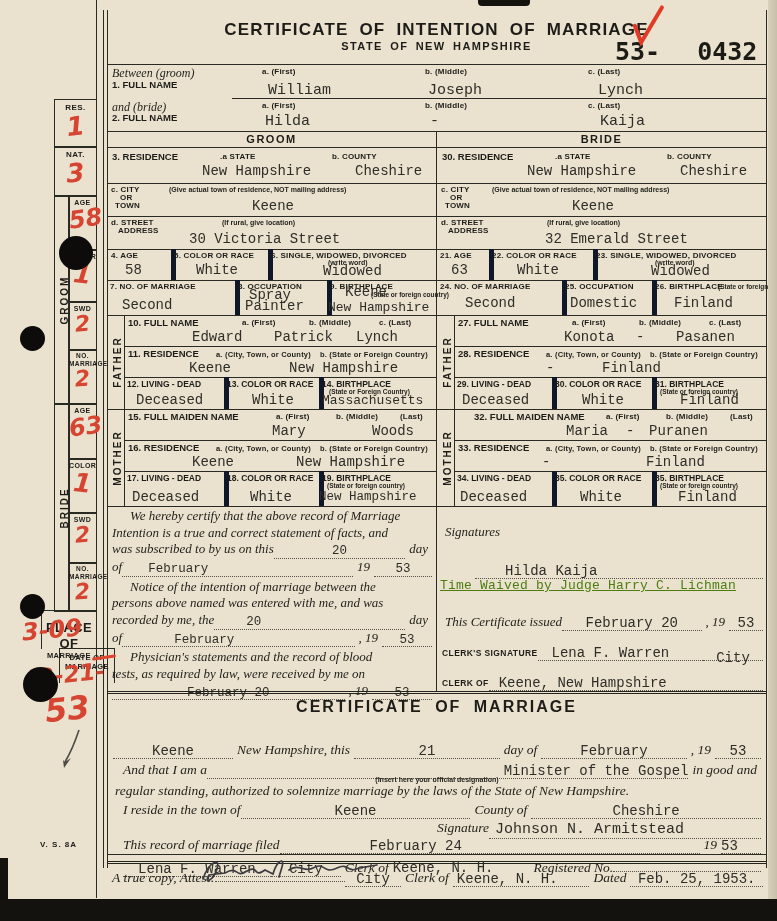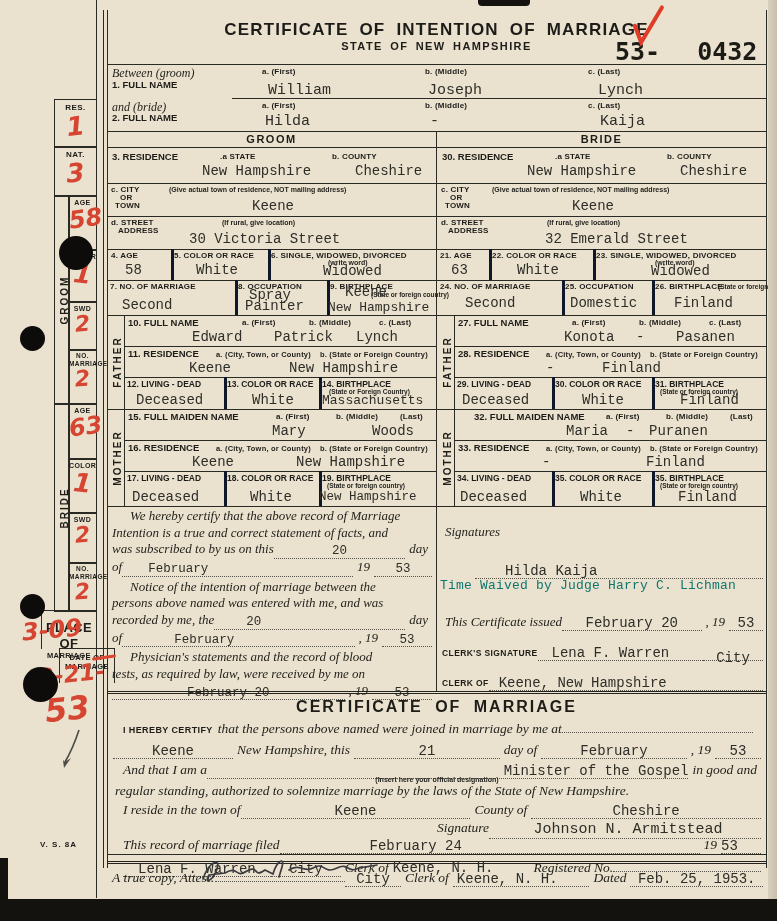--- a/index.html
+++ b/index.html
@@ -8,21 +8,21 @@
   .abs{position:absolute;}
   
   .lbl{font:700 8px/1.2 "Liberation Sans",sans-serif;color:#1d1c18;white-space:nowrap;letter-spacing:.2px;}
   .lbl-md{font:700 9.5px/1.2 "Liberation Sans",sans-serif;white-space:nowrap;}
   .hint{font:700 7px/1.1 "Liberation Sans",sans-serif;white-space:nowrap;color:#25241f;}
   .typed{font:400 14px/1.1 "Liberation Mono",monospace;color:#2e2d28;white-space:nowrap;}
   .typed.sm{font-size:12.5px;}
   .typed.lg{font-size:15px;}
   .ital{font:italic 400 13px/1.2 "Liberation Serif",serif;color:#1f1e19;white-space:nowrap;}
   .redhand{font:italic 700 26px/1 "DejaVu Sans",sans-serif;color:#d64531;white-space:nowrap;}
-  .redtyped{font:400 13px/1.2 "Liberation Mono",monospace;color:#0f766e;white-space:nowrap;letter-spacing:.2px;}
+  .redtyped{font:400 13px/1.2 "Liberation Mono",monospace;color:#4d7c0f;white-space:nowrap;letter-spacing:.2px;text-decoration:underline;}
   
   .hline{position:absolute;background:#2a2a24;height:1px;}
   .vline{position:absolute;background:#2a2a24;width:1px;}
   .box{position:absolute;border:1px solid #2a2a24;}
   
   .fline{position:absolute;display:flex;align-items:baseline;}
   .fill{flex:1;border-bottom:1px dotted #55524a;text-align:center;position:relative;min-width:14px;}
   .fill>.typed{display:inline-block;transform:translateY(1px);}
   .gap{margin:0 4px;}
   
@@ -32,21 +32,21 @@
   .pcol.b{left:329px;border-left:1px solid #2a2a24;}
   .prow{position:absolute;left:0;right:0;border-bottom:1px solid #2a2a24;}
   .p-hdr{top:0;height:15px;text-align:center;font:700 11px/15px "Liberation Sans",sans-serif;letter-spacing:1.5px;}
   .p-res{top:15px;height:36px;}
   .p-city{top:51px;height:33px;}
   .p-str{top:84px;height:33px;}
   .p-acs{top:117px;height:31px;}
   .p-mob{top:148px;height:35px;}
   .p-fa{top:183px;height:94px;}
   .p-mo{top:277px;height:97px;border-bottom:none;}
-  .cell{position:absolute;top:0;bottom:0;border-right:3px solid #0f172a;}
+  .cell{position:absolute;top:0;bottom:0;border-right:5px solid #0f172a;}
   .cell.last{border-right:none;}
   .strip{position:absolute;top:0;bottom:0;left:0;width:17px;border-right:1px solid #2a2a24;}
   .vert{position:absolute;left:1px;top:50%;transform:translateY(-50%) ;writing-mode:vertical-rl;text-orientation:mixed;}
   .vert span{display:inline-block;transform:rotate(180deg);font:700 10px "Liberation Sans",sans-serif;letter-spacing:2px;}
   .frows{position:absolute;left:17px;right:0;top:0;bottom:0;}
   .fr{position:absolute;left:0;right:0;border-bottom:1px solid #2a2a24;}
   .fr1{top:0;height:31px;}
   .fr2{top:31px;height:31px;}
   .fr3{top:62px;bottom:0;border-bottom:none;}
   
@@ -501,25 +501,20 @@
     <span class="fill" style="max-width:60px;"><span class="typed" style="position:relative;top:5px;">City</span></span>
   </div>
   <div class="fline" style="left:442px;top:672px;width:321px;">
     <span style="font:700 8.5px 'Liberation Sans',sans-serif;letter-spacing:.4px;">CLERK OF</span>
     <span class="fill" style="text-align:left;padding-left:10px;"><span class="typed">Keene, New Hampshire</span></span>
   </div>
 
   <div class="abs" style="left:107px;top:691px;width:659px;height:167px;border-top:3px double #24231e;border-bottom:3px double #24231e;">
     <div class="abs" style="left:0;top:4px;width:100%;text-align:center;font:700 16px 'Liberation Sans',sans-serif;letter-spacing:2px;word-spacing:6px;">CERTIFICATE OF MARRIAGE</div>
 
-    <div class="fline" style="left:16px;top:27px;width:630px;">
-      <span style="font:700 9px 'Liberation Sans',sans-serif;letter-spacing:.4px;margin-right:5px;">I HEREBY CERTIFY</span>
-      <span class="ital" style="font-size:13.5px;">that the persons above named were joined in marriage by me at</span>
-      <span class="fill"></span>
-    </div>
 
     <div class="fline" style="left:6px;top:46px;width:648px;">
       <span class="fill" style="max-width:120px;"><span class="typed">Keene</span></span>
       <span class="ital gap" style="font-size:13.5px;">New Hampshire, this</span>
       <span class="fill"><span class="typed">21</span></span>
       <span class="ital gap" style="font-size:13.5px;">day of</span>
       <span class="fill"><span class="typed">February</span></span>
       <span class="ital gap" style="font-size:13.5px;">, 19</span>
       <span class="fill" style="max-width:46px;"><span class="typed">53</span></span>
     </div>
@@ -535,21 +530,21 @@
 
     <div class="fline" style="left:16px;top:106px;width:638px;">
       <span class="ital" style="font-size:13.5px;">I reside in the town of</span>
       <span class="fill"><span class="typed">Keene</span></span>
       <span class="ital gap" style="font-size:13.5px;">County of</span>
       <span class="fill"><span class="typed">Cheshire</span></span>
     </div>
 
     <div class="fline" style="left:330px;top:124px;width:324px;">
       <span class="ital" style="font-size:13.5px;">Signature</span>
-      <span class="fill" style="text-align:center;padding-left:6px;"><span class="typed lg">Johnson N. Armitstead</span></span>
+      <span class="fill" style="text-align:left;padding-left:6px;"><span class="typed lg">Johnson N. Armitstead</span></span>
     </div>
 
     <div class="fline" style="left: 16px;top:141px;width:638px;">
       <span class="ital" style="font-size:13.5px;">This record of marriage filed</span>
       <span class="fill" style="flex:2;text-align:left;padding-left:90px;"><span class="typed">February 24</span></span>
       <span class="ital gap" style="font-size:13.5px;">19</span>
       <span class="fill" style="max-width:40px;text-align:left;"><span class="typed">53</span></span>
     </div>
     <div class="hline" style="left:0;top:160px;width:659px;"></div>
 

